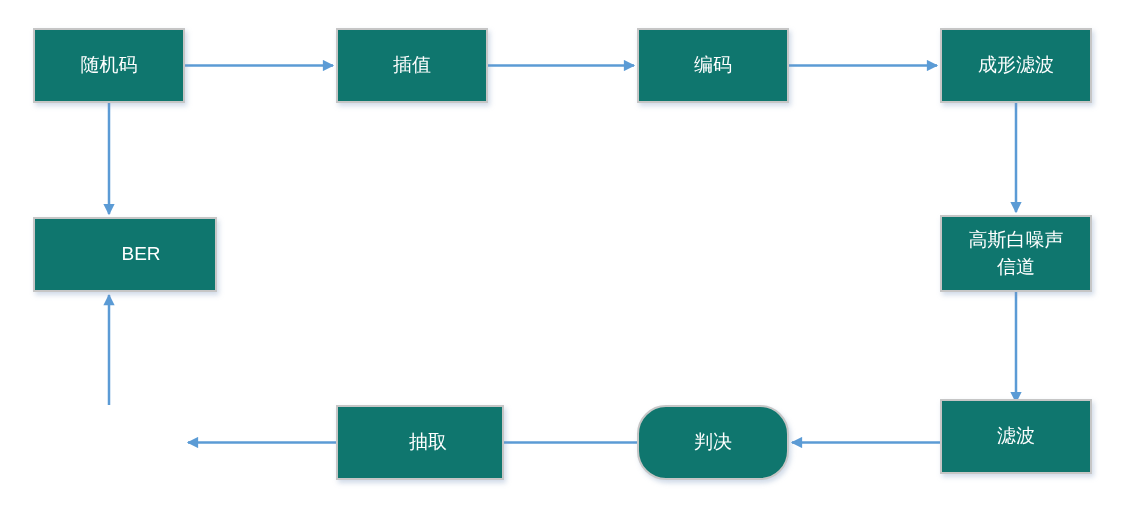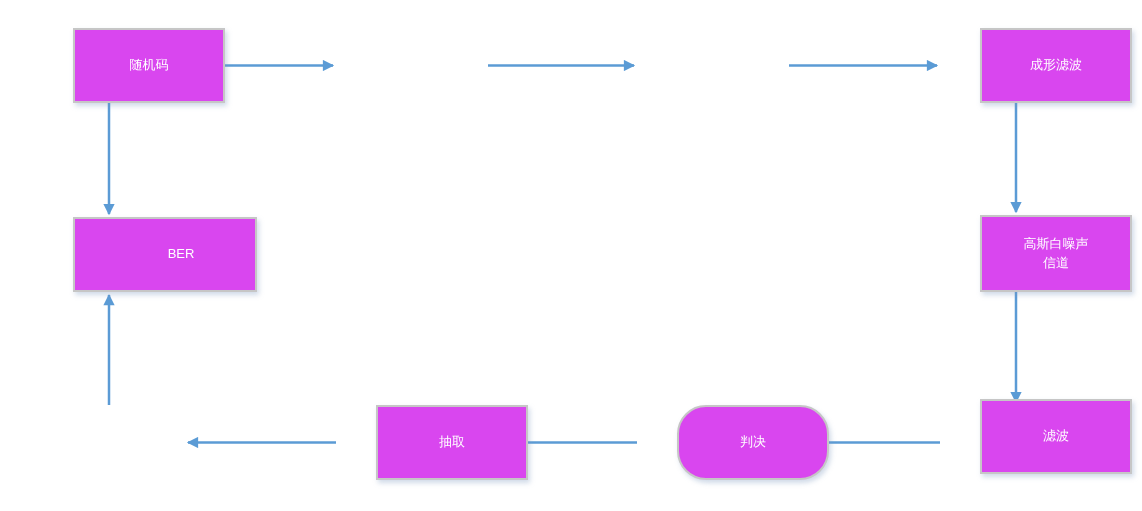--- a/index.html
+++ b/index.html
@@ -20,33 +20,32 @@
     left: 0;
     top: 0;
     width: 1142px;
     height: 511px;
     pointer-events: none;
   }
   .node {
     position: absolute;
     width: 148px;  
     height: 71px;  
-    background: #d946ef;
+    background: #0f766e;
     border: 2px solid #c6c6c6;
     box-shadow: 2px 3px 5px rgba(120, 150, 190, 0.35);
     color: #ffffff;
-    font-size: 13px;
+    font-size: 19px;
     line-height: 1.4;
     display: flex;
     align-items: center;
     justify-content: center;
     text-align: center;
     white-space: pre-line;
     box-sizing: content-box;
-    margin-left: 40px;
   }
   .node.tall {
     height: 73px; 
   }
 </style>
 </head>
 <body>
 
 <div class="canvas">
 
@@ -64,21 +63,23 @@
       <line x1="1016" y1="292" x2="1016" y2="402" marker-end="url(#ah)"></line>
       <line x1="940" y1="442.5" x2="792" y2="442.5" marker-end="url(#ah)"></line>
       <line x1="637" y1="442.5" x2="491" y2="442.5" marker-end="url(#ah)"></line>
       <line x1="336" y1="442.5" x2="188" y2="442.5" marker-end="url(#ah)"></line>
       <line x1="109" y1="405" x2="109" y2="295" marker-end="url(#ah)"></line>
       <line x1="109" y1="103" x2="109" y2="214" marker-end="url(#ah)"></line>
     </g>
   </svg>
 
   <div class="node" style="left:33px;  top:28px;">随机码</div>
+  <div class="node" style="left:336px; top:28px;">插值</div>
+  <div class="node" style="left:637px; top:28px;">编码</div>
   <div class="node" style="left:940px; top:28px;">成形滤波</div>
   <div class="node tall" style="left:940px; top:215px;">高斯白噪声
 信道</div>
   <div class="node" style="left:940px; top:399px;">滤波</div>
   <div class="node" style="left:637px; top:405px;border-radius:29px;">判决</div>
-  <div class="node" style="left:336px; top:405px;">抽取</div>
+  <div class="node" style="left:336px; top:405px;padding-left:16px;">抽取</div>
   <div class="node" style="left:33px;  top:217px;padding-left:32px;">BER</div>
 
 </div>
 
 </body></html>

